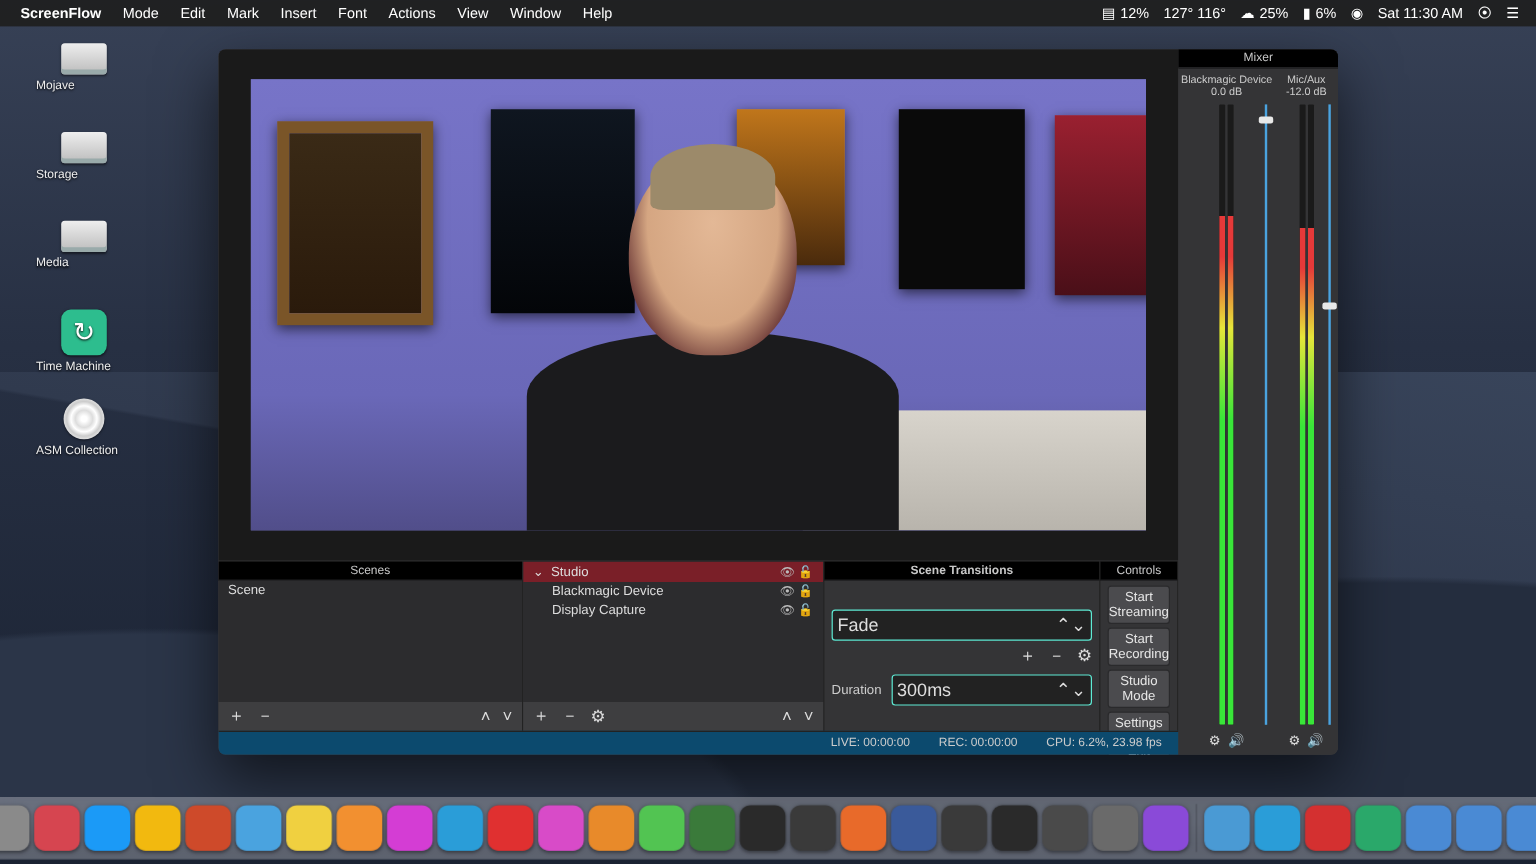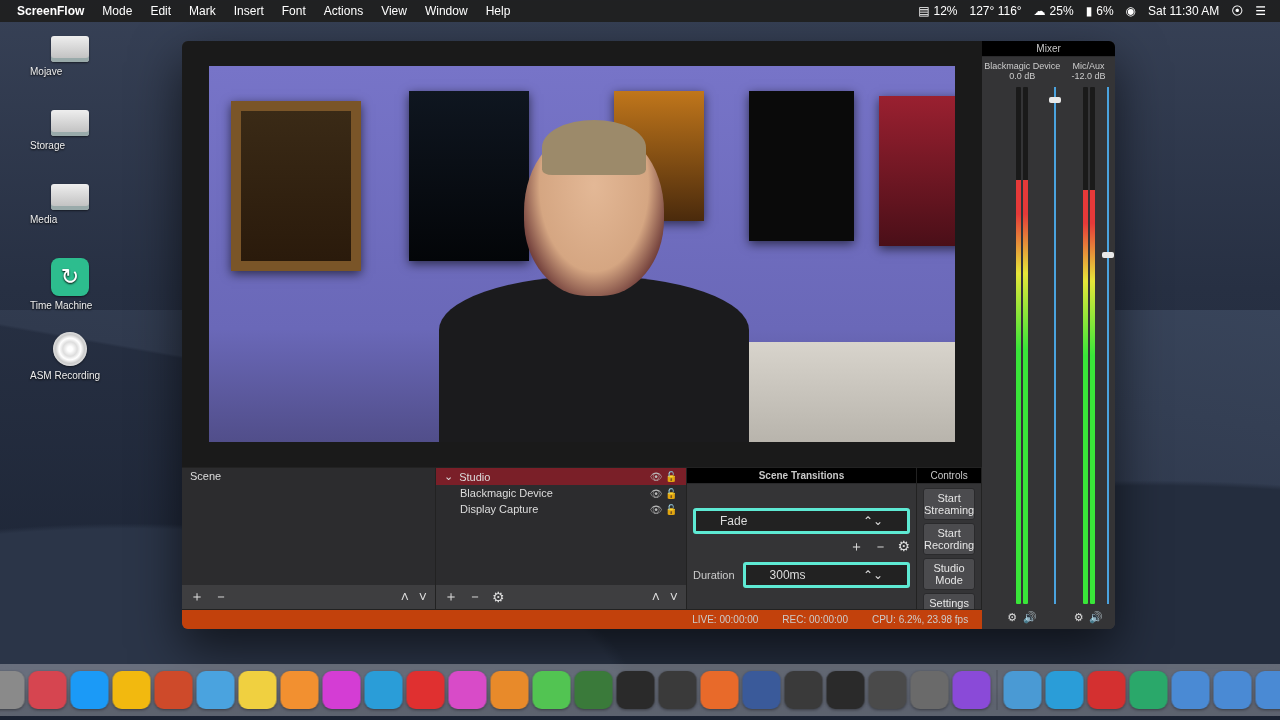--- a/index.html
+++ b/index.html
@@ -70,28 +70,28 @@
 .panel .list{flex:1;background:#2c2c2e;font-size:11px;color:#ddd;overflow:auto;}
 .panel .row{padding:2px 8px;display:flex;align-items:center;gap:6px;}
 .panel .row.sel{background:#7a1f28;}
 .panel .row .eye{margin-left:auto;display:flex;gap:3px;color:#bbb;font-size:10px;}
 .panel .toolbar{height:24px;background:#3e3e40;display:flex;align-items:center;gap:10px;padding:0 8px;color:#ddd;font-size:14px;}
 .tool-btn{cursor:default;}
 
 #p-scenes{width:254px;}
 #p-sources{width:251px;}
 #p-trans{width:230px;padding:6px 6px 0;}
-#p-trans .combo{background:#222;border:3px solid #5eead4;color:#ddd;font-size:12px;padding:3px 24px;border-radius:3px;display:flex;justify-content:space-between;align-items:center;}
+#p-trans .combo{background:#222;border:1px solid #5eead4;color:#ddd;font-size:15px;padding:3px 4px;border-radius:3px;display:flex;justify-content:space-between;align-items:center;}
 #p-trans .trow{display:flex;align-items:center;gap:8px;margin-top:6px;font-size:11px;color:#ccc;}
 #p-trans .btnrow{display:flex;gap:10px;justify-content:flex-end;color:#ddd;font-size:14px;margin-top:4px;}
 
 #p-controls{flex:1;padding:4px 6px;}
 #p-controls button{display:block;width:100%;margin-bottom:3px;background:#4b4b4e;border:1px solid #2a2a2c;color:#e6e6e6;font-size:11px;padding:3px 0;border-radius:3px;cursor:default;}
 
-#statusbar{height:20px;background:#c2410c;border-top:1px solid #222;display:flex;align-items:center;justify-content:flex-end;gap:24px;padding:0 14px;font-size:10px;color:#ccc;}
+#statusbar{height:20px;background:#0c4a6e;border-top:1px solid #222;display:flex;align-items:center;justify-content:flex-end;gap:24px;padding:0 14px;font-size:10px;color:#ccc;}
 
 
 #dock{position:absolute;bottom:4px;left:50%;transform:translateX(-50%);height:52px;background:rgba(220,220,225,.35);border-radius:14px;padding:4px 8px;display:flex;align-items:center;gap:4px;backdrop-filter:blur(6px);}
 #dock .app{width:38px;height:38px;border-radius:9px;box-shadow:0 1px 3px rgba(0,0,0,.4);}
 #dock .sep{width:1px;height:40px;background:rgba(0,0,0,.2);margin:0 2px;}
 </style>
 </head>
 <body>
 
 <div id="wallpaper"></div>
@@ -134,21 +134,21 @@
     <div class="desktop-icon" style="left: 30px; top: 184px;">
       <div class="drive"></div>
       <div>Media</div>
     </div>
     <div class="desktop-icon" style="left: 30px; top: 258px;">
       <div class="tm">↻</div>
       <div>Time Machine</div>
     </div>
     <div class="desktop-icon" style="left: 30px; top: 332px;">
       <div class="disc"></div>
-      <div>ASM Recording</div>
+      <div>ASM Collection</div>
     </div>
   </div>
 
 <div id="obs">
 
   <div id="obs-body">
     <div id="preview-col">
       <div id="preview-wrap">
         <div id="preview">
           <div class="wall"></div>
@@ -163,20 +163,21 @@
                 <div class="hair"></div>
               </div>
               <div class="shirt"></div>
             </div>
         </div>
       </div>
 
       <div id="panels">
 
         <div class="panel" id="p-scenes">
+          <div class="panel-header">Scenes</div>
           <div class="list" id="scenes-list">
               <div class="row">Scene</div>
             </div>
           <div class="toolbar">
             <span class="tool-btn">＋</span>
             <span class="tool-btn">－</span>
             <span style="flex:1"></span>
             <span class="tool-btn">˄</span>
             <span class="tool-btn">˅</span>
           </div>

